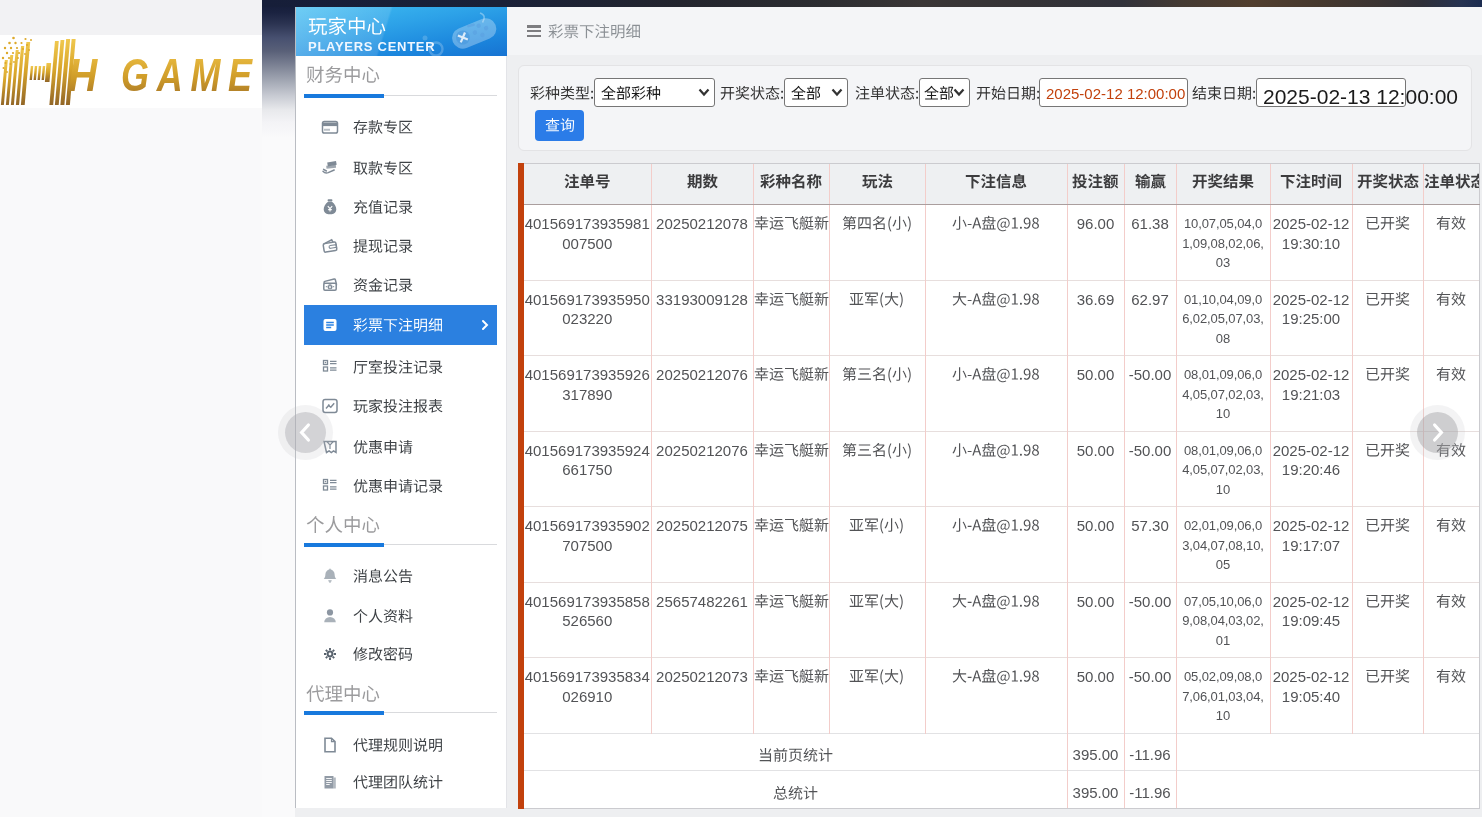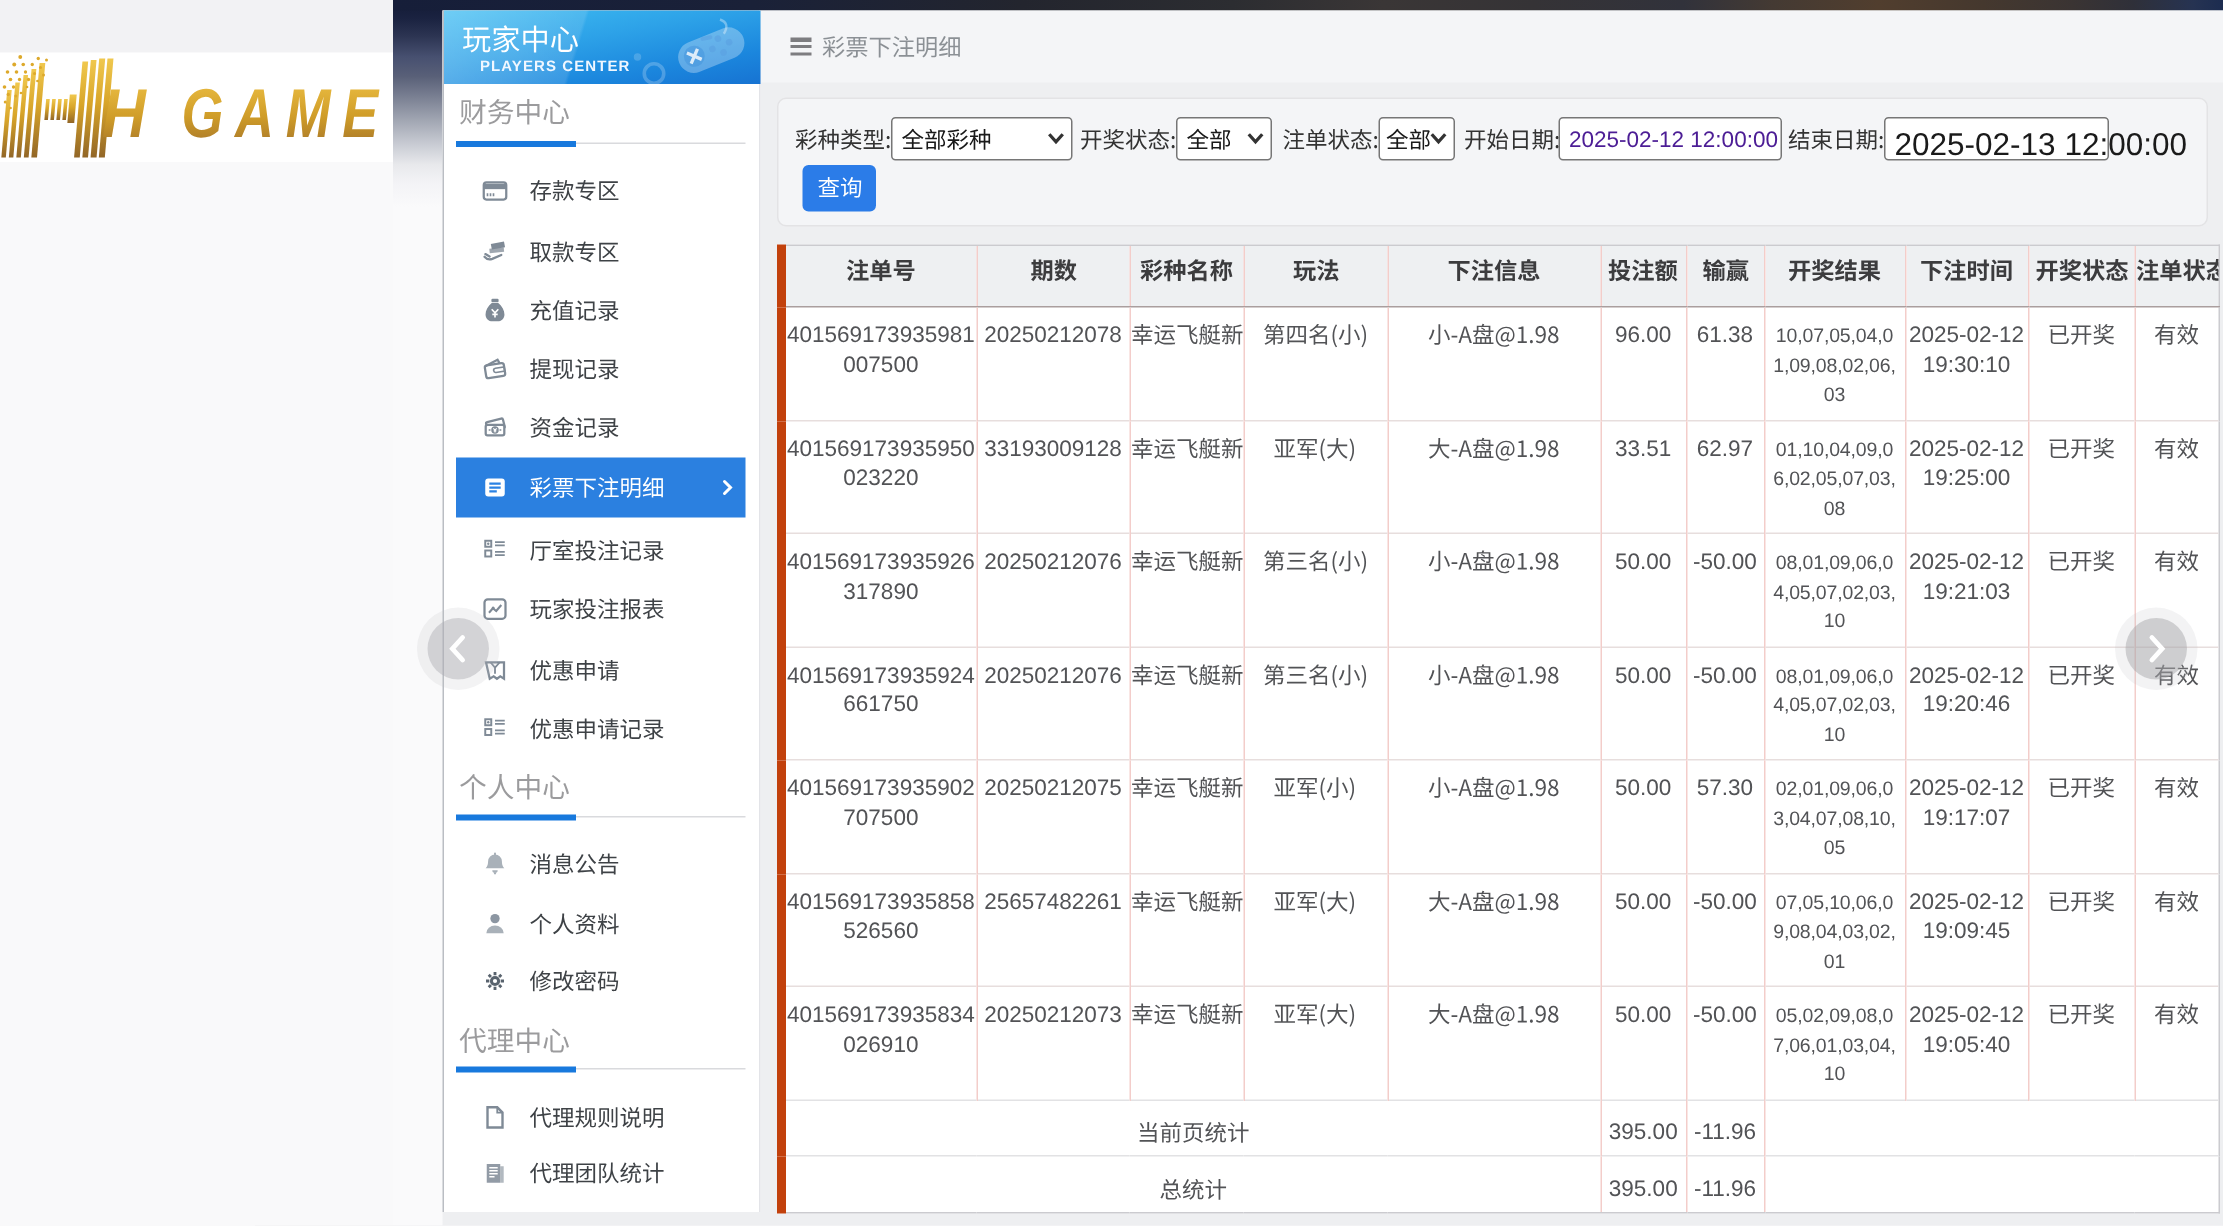--- a/index.html
+++ b/index.html
@@ -107,21 +107,21 @@
 <circle cx="140" cy="42" r="6.5" fill="none" stroke="rgba(255,255,255,0.22)" stroke-width="2.4"></circle>
 <circle cx="129" cy="31" r="2.5" fill="rgba(255,255,255,0.18)"></circle>
 <path d="M184 6 q7 2.5 2.5 9.5" fill="none" stroke="rgba(255,255,255,0.35)" stroke-width="1.6"></path>
 </svg>
 </div>
 <svg class="t" style="left:308.0px;top:17.2px" width="78.0" height="20.5" viewBox="0 0 78.00 20.48">
     <g transform="translate(0,16.38) scale(0.01950)">
       <path d="M432 -771V-699H905V-771ZM34 -113 51 -40C147 -67 279 -104 404 -139L395 -206L252 -168V-401H367V-471H252V-693H382V-763H47V-693H179V-471H62V-401H179V-149ZM388 -481V-408H523C513 -185 485 -48 282 25C297 38 318 65 326 82C546 -2 584 -158 596 -408H709V-29C709 50 726 74 797 74C812 74 870 74 884 74C948 74 966 35 973 -103C952 -108 921 -120 905 -134C902 -16 898 3 878 3C865 3 818 3 808 3C787 3 783 -2 783 -30V-408H958V-481Z M1423 -824C1436 -802 1450 -775 1461 -750H1084V-544H1157V-682H1846V-544H1923V-750H1551C1539 -780 1519 -817 1501 -847ZM1790 -481C1734 -429 1647 -363 1571 -313C1548 -368 1514 -421 1467 -467C1492 -484 1516 -501 1537 -520H1789V-586H1209V-520H1438C1342 -456 1205 -405 1080 -374C1093 -360 1114 -329 1121 -315C1217 -343 1321 -383 1411 -433C1430 -415 1446 -395 1460 -374C1373 -310 1204 -238 1078 -207C1091 -191 1108 -165 1116 -148C1236 -185 1391 -256 1489 -324C1501 -300 1510 -277 1516 -254C1416 -163 1221 -69 1061 -32C1076 -15 1092 13 1100 32C1244 -12 1416 -95 1530 -182C1539 -101 1521 -33 1491 -10C1473 7 1454 10 1427 10C1406 10 1372 9 1336 5C1348 26 1355 56 1356 76C1388 77 1420 78 1441 78C1487 78 1513 70 1545 43C1601 1 1625 -124 1591 -253L1639 -282C1693 -136 1788 -20 1916 38C1927 18 1949 -9 1966 -23C1840 -73 1744 -186 1697 -319C1752 -355 1806 -395 1852 -432Z M2458 -840V-661H2096V-186H2171V-248H2458V79H2537V-248H2825V-191H2902V-661H2537V-840ZM2171 -322V-588H2458V-322ZM2825 -322H2537V-588H2825Z M3295 -561V-65C3295 34 3327 62 3435 62C3458 62 3612 62 3637 62C3750 62 3773 6 3784 -184C3763 -190 3731 -204 3712 -218C3705 -45 3696 -9 3634 -9C3599 -9 3468 -9 3441 -9C3384 -9 3373 -18 3373 -65V-561ZM3135 -486C3120 -367 3087 -210 3044 -108L3120 -76C3161 -184 3192 -353 3207 -472ZM3761 -485C3817 -367 3872 -208 3892 -105L3966 -135C3945 -238 3889 -392 3831 -512ZM3342 -756C3437 -689 3555 -590 3611 -527L3665 -584C3607 -647 3487 -741 3393 -805Z" fill="#ffffff"></path>
     </g>
   </svg>
-<div class="tx" style="left:320px;top:38.8px;font-size:10px;font-weight:bold;letter-spacing:0.72px;color:#f0f7ff">PLAYERS CENTER</div>
+<div class="tx" style="left:308px;top:38.8px;font-size:13px;font-weight:bold;letter-spacing:0.72px;color:#f0f7ff">PLAYERS CENTER</div>
 <svg class="t" style="left:306.0px;top:66.4px" width="74.0" height="19.4" viewBox="0 0 74.00 19.43">
     <g transform="translate(0,15.54) scale(0.01850)">
       <path d="M225 -666V-380C225 -249 212 -70 34 29C49 42 70 65 79 79C269 -37 290 -228 290 -379V-666ZM267 -129C315 -72 371 5 397 54L449 9C423 -38 365 -112 316 -167ZM85 -793V-177H147V-731H360V-180H422V-793ZM760 -839V-642H469V-571H735C671 -395 556 -212 439 -119C459 -103 482 -77 495 -58C595 -146 692 -293 760 -445V-18C760 -2 755 3 740 4C724 4 673 4 619 3C630 24 642 58 647 78C719 78 767 76 796 64C826 51 837 29 837 -18V-571H953V-642H837V-839Z M1446 -381C1442 -345 1435 -312 1427 -282H1126V-216H1404C1346 -87 1235 -20 1057 14C1070 29 1091 62 1098 78C1296 31 1420 -53 1484 -216H1788C1771 -84 1751 -23 1728 -4C1717 5 1705 6 1684 6C1660 6 1595 5 1532 -1C1545 18 1554 46 1556 66C1616 69 1675 70 1706 69C1742 67 1765 61 1787 41C1822 10 1844 -66 1866 -248C1868 -259 1870 -282 1870 -282H1505C1513 -311 1519 -342 1524 -375ZM1745 -673C1686 -613 1604 -565 1509 -527C1430 -561 1367 -604 1324 -659L1338 -673ZM1382 -841C1330 -754 1231 -651 1090 -579C1106 -567 1127 -540 1137 -523C1188 -551 1234 -583 1275 -616C1315 -569 1365 -529 1424 -497C1305 -459 1173 -435 1046 -423C1058 -406 1071 -376 1076 -357C1222 -375 1373 -406 1508 -457C1624 -410 1764 -382 1919 -369C1928 -390 1945 -420 1961 -437C1827 -444 1702 -463 1597 -495C1708 -549 1802 -619 1862 -710L1817 -741L1804 -737H1397C1421 -766 1442 -796 1460 -826Z M2458 -840V-661H2096V-186H2171V-248H2458V79H2537V-248H2825V-191H2902V-661H2537V-840ZM2171 -322V-588H2458V-322ZM2825 -322H2537V-588H2825Z M3295 -561V-65C3295 34 3327 62 3435 62C3458 62 3612 62 3637 62C3750 62 3773 6 3784 -184C3763 -190 3731 -204 3712 -218C3705 -45 3696 -9 3634 -9C3599 -9 3468 -9 3441 -9C3384 -9 3373 -18 3373 -65V-561ZM3135 -486C3120 -367 3087 -210 3044 -108L3120 -76C3161 -184 3192 -353 3207 -472ZM3761 -485C3817 -367 3872 -208 3892 -105L3966 -135C3945 -238 3889 -392 3831 -512ZM3342 -756C3437 -689 3555 -590 3611 -527L3665 -584C3607 -647 3487 -741 3393 -805Z" fill="#9b9b9d"></path>
     </g>
   </svg>
 <div class="abs" style="left:304px;top:95.0px;width:193px;height:1px;background:#d9dadd"></div>
 <div class="abs" style="left:304px;top:93.5px;width:80px;height:4px;background:#1879dd"></div>
 <svg class="t" style="left:306.0px;top:515.9px" width="74.0" height="19.4" viewBox="0 0 74.00 19.43">
     <g transform="translate(0,15.54) scale(0.01850)">
       <path d="M460 -546V79H538V-546ZM506 -841C406 -674 224 -528 35 -446C56 -428 78 -399 91 -377C245 -452 393 -568 501 -706C634 -550 766 -454 914 -376C926 -400 949 -428 969 -444C815 -519 673 -613 545 -766L573 -810Z M1457 -837C1454 -683 1460 -194 1043 17C1066 33 1090 57 1104 76C1349 -55 1455 -279 1502 -480C1551 -293 1659 -46 1910 72C1922 51 1944 25 1965 9C1611 -150 1549 -569 1534 -689C1539 -749 1540 -800 1541 -837Z M2458 -840V-661H2096V-186H2171V-248H2458V79H2537V-248H2825V-191H2902V-661H2537V-840ZM2171 -322V-588H2458V-322ZM2825 -322H2537V-588H2825Z M3295 -561V-65C3295 34 3327 62 3435 62C3458 62 3612 62 3637 62C3750 62 3773 6 3784 -184C3763 -190 3731 -204 3712 -218C3705 -45 3696 -9 3634 -9C3599 -9 3468 -9 3441 -9C3384 -9 3373 -18 3373 -65V-561ZM3135 -486C3120 -367 3087 -210 3044 -108L3120 -76C3161 -184 3192 -353 3207 -472ZM3761 -485C3817 -367 3872 -208 3892 -105L3966 -135C3945 -238 3889 -392 3831 -512ZM3342 -756C3437 -689 3555 -590 3611 -527L3665 -584C3607 -647 3487 -741 3393 -805Z" fill="#9b9b9d"></path>
@@ -350,21 +350,21 @@
   </svg>
 <svg class="abs" style="left:953px;top:88px" width="12" height="9" viewBox="0 0 12 9">
     <path d="M1.5 1.5 l4.5 5 4.5 -5" stroke="#333" stroke-width="2.2" fill="none"></path>
   </svg>
 <svg class="t" style="left:976.0px;top:85.5px" width="64.2" height="15.8" viewBox="0 0 64.17 15.75">
     <g transform="translate(0,12.60) scale(0.01500)">
       <path d="M649 -703V-418H369V-461V-703ZM52 -418V-346H288C274 -209 223 -75 54 28C74 41 101 66 114 84C299 -33 351 -189 365 -346H649V81H726V-346H949V-418H726V-703H918V-775H89V-703H293V-461L292 -418Z M1462 -327V80H1531V36H1833V78H1905V-327ZM1531 -31V-259H1833V-31ZM1429 -407C1458 -419 1501 -423 1873 -452C1886 -426 1897 -402 1905 -381L1969 -414C1938 -491 1868 -608 1800 -695L1740 -666C1774 -622 1808 -569 1838 -517L1519 -497C1585 -587 1651 -703 1705 -819L1627 -841C1577 -714 1495 -580 1468 -544C1443 -508 1423 -484 1404 -480C1413 -460 1425 -423 1429 -407ZM1202 -565H1316C1304 -437 1281 -329 1247 -241C1213 -268 1178 -295 1144 -319C1163 -390 1184 -477 1202 -565ZM1065 -292C1115 -258 1168 -216 1217 -174C1171 -84 1112 -20 1040 19C1056 33 1076 60 1086 78C1162 31 1223 -34 1271 -124C1309 -87 1342 -52 1364 -21L1410 -82C1385 -115 1347 -154 1303 -193C1349 -305 1377 -448 1389 -630L1345 -637L1333 -635H1216C1229 -703 1240 -770 1248 -831L1178 -836C1171 -774 1161 -705 1148 -635H1043V-565H1134C1113 -462 1088 -363 1065 -292Z M2253 -352H2752V-71H2253ZM2253 -426V-697H2752V-426ZM2176 -772V69H2253V4H2752V64H2832V-772Z M3178 -143C3148 -76 3095 -9 3039 36C3057 47 3087 68 3101 80C3155 30 3213 -47 3249 -123ZM3321 -112C3360 -65 3406 1 3424 42L3486 6C3465 -35 3419 -97 3379 -143ZM3855 -722V-561H3650V-722ZM3580 -790V-427C3580 -283 3572 -92 3488 41C3505 49 3536 71 3548 84C3608 -11 3634 -139 3644 -260H3855V-17C3855 -1 3849 3 3835 4C3820 5 3769 5 3716 3C3726 23 3737 56 3740 76C3813 76 3861 75 3889 62C3918 50 3927 27 3927 -16V-790ZM3855 -494V-328H3648C3650 -363 3650 -396 3650 -427V-494ZM3387 -828V-707H3205V-828H3137V-707H3052V-640H3137V-231H3038V-164H3531V-231H3457V-640H3531V-707H3457V-828ZM3205 -640H3387V-551H3205ZM3205 -491H3387V-393H3205ZM3205 -332H3387V-231H3205Z M4139 -390C4175 -390 4205 -418 4205 -460C4205 -501 4175 -530 4139 -530C4102 -530 4073 -501 4073 -460C4073 -418 4102 -390 4139 -390ZM4139 13C4175 13 4205 -15 4205 -56C4205 -98 4175 -126 4139 -126C4102 -126 4073 -98 4073 -56C4073 -15 4102 13 4139 13Z" fill="#333"></path>
     </g>
   </svg>
 <div class="abs" style="left:1039px;top:78px;width:149px;height:29px;background:#fff;border:1px solid #767676;border-radius:3px"></div>
-<div class="tx" style="left:1046px;top:84.5px;font-size:15px;color:#4c1d95">2025-02-12 12:00:00</div>
+<div class="tx" style="left:1046px;top:84.5px;font-size:15px;color:#c2410c">2025-02-12 12:00:00</div>
 <svg class="t" style="left:1192.0px;top:85.5px" width="64.2" height="15.8" viewBox="0 0 64.17 15.75">
     <g transform="translate(0,12.60) scale(0.01500)">
       <path d="M35 -53 48 24C147 2 280 -26 406 -55L400 -124C266 -97 128 -68 35 -53ZM56 -427C71 -434 96 -439 223 -454C178 -391 136 -341 117 -322C84 -286 61 -262 38 -257C47 -237 59 -200 63 -184C87 -197 123 -205 402 -256C400 -272 397 -302 398 -322L175 -286C256 -373 335 -479 403 -587L334 -629C315 -593 293 -557 270 -522L137 -511C196 -594 254 -700 299 -802L222 -834C182 -717 110 -593 87 -561C66 -529 48 -506 30 -502C39 -481 52 -443 56 -427ZM639 -841V-706H408V-634H639V-478H433V-406H926V-478H716V-634H943V-706H716V-841ZM459 -304V79H532V36H826V75H901V-304ZM532 -32V-236H826V-32Z M1145 -554V-266H1420C1327 -160 1178 -64 1040 -16C1057 -1 1080 28 1092 46C1222 -5 1361 -100 1460 -209V80H1537V-214C1636 -102 1778 -5 1912 48C1924 28 1948 -2 1966 -17C1825 -64 1673 -160 1580 -266H1859V-554H1537V-663H1927V-734H1537V-839H1460V-734H1076V-663H1460V-554ZM1217 -487H1460V-333H1217ZM1537 -487H1782V-333H1537Z M2253 -352H2752V-71H2253ZM2253 -426V-697H2752V-426ZM2176 -772V69H2253V4H2752V64H2832V-772Z M3178 -143C3148 -76 3095 -9 3039 36C3057 47 3087 68 3101 80C3155 30 3213 -47 3249 -123ZM3321 -112C3360 -65 3406 1 3424 42L3486 6C3465 -35 3419 -97 3379 -143ZM3855 -722V-561H3650V-722ZM3580 -790V-427C3580 -283 3572 -92 3488 41C3505 49 3536 71 3548 84C3608 -11 3634 -139 3644 -260H3855V-17C3855 -1 3849 3 3835 4C3820 5 3769 5 3716 3C3726 23 3737 56 3740 76C3813 76 3861 75 3889 62C3918 50 3927 27 3927 -16V-790ZM3855 -494V-328H3648C3650 -363 3650 -396 3650 -427V-494ZM3387 -828V-707H3205V-828H3137V-707H3052V-640H3137V-231H3038V-164H3531V-231H3457V-640H3531V-707H3457V-828ZM3205 -640H3387V-551H3205ZM3205 -491H3387V-393H3205ZM3205 -332H3387V-231H3205Z M4139 -390C4175 -390 4205 -418 4205 -460C4205 -501 4175 -530 4139 -530C4102 -530 4073 -501 4073 -460C4073 -418 4102 -390 4139 -390ZM4139 13C4175 13 4205 -15 4205 -56C4205 -98 4175 -126 4139 -126C4102 -126 4073 -98 4073 -56C4073 -15 4102 13 4139 13Z" fill="#333"></path>
     </g>
   </svg>
 <div class="abs" style="left:1256px;top:78px;width:150px;height:29px;background:#fff;border:1px solid #767676;border-radius:3px"></div>
 <div class="tx" style="left:1263px;top:84.5px;font-size:21px;color:#1a1a1a">2025-02-13 12:00:00</div>
 <div class="abs" style="left:534.5px;top:109.5px;width:49.5px;height:31px;background:#2b7ce8;border-radius:4px"></div>
 <svg class="t" style="left:544.5px;top:118.0px" width="30.0" height="15.8" viewBox="0 0 30.00 15.75">
     <g transform="translate(0,12.60) scale(0.01500)">
@@ -501,21 +501,21 @@
         <td><svg width="55.1" height="19.5" viewBox="0 0 55.14 19.50" style="overflow:visible">
             <g transform="translate(0,14.60) scale(0.01500)">
               <path d="M837 -563C802 -458 736 -320 685 -232L752 -207C803 -294 865 -425 909 -537ZM83 -540C134 -431 193 -287 218 -201L289 -231C262 -315 201 -457 149 -563ZM73 -780V-706H332V-51H45V21H955V-51H654V-706H932V-780ZM412 -51V-706H574V-51Z M1076 -799V-588H1149V-732H1849V-588H1925V-799ZM1209 -267C1219 -275 1254 -281 1311 -281H1497V-155H1077V-85H1497V79H1572V-85H1931V-155H1572V-281H1847L1848 -348H1572V-464H1497V-348H1285C1317 -397 1348 -453 1378 -513H1818V-579H1409C1424 -612 1438 -646 1451 -680L1374 -703C1361 -661 1345 -619 1328 -579H1180V-513H1299C1275 -461 1253 -420 1242 -403C1221 -368 1203 -343 1184 -339C1193 -319 1206 -282 1209 -267Z M2239 196 2295 171C2209 29 2168 -141 2168 -311C2168 -480 2209 -649 2295 -792L2239 -818C2147 -668 2092 -507 2092 -311C2092 -114 2147 47 2239 196Z M2799 -839C2798 -760 2799 -659 2784 -553H2400V-476H2771C2731 -286 2631 -92 2381 16C2402 32 2426 59 2438 78C2682 -34 2790 -226 2839 -419C2917 -191 3046 -14 3240 78C3253 56 3277 25 3296 8C3102 -73 2971 -255 2901 -476H3280V-553H2864C2878 -658 2879 -758 2880 -839Z M3437 196C3529 47 3584 -114 3584 -311C3584 -507 3529 -668 3437 -818L3380 -792C3466 -649 3509 -480 3509 -311C3509 -141 3466 29 3380 171Z" fill="#525356"></path>
             </g>
           </svg></td>
         <td><svg width="87.7" height="19.5" viewBox="0 0 87.66 19.50" style="overflow:visible">
             <g transform="translate(0,14.60) scale(0.01500)">
               <path d="M461 -839C460 -760 461 -659 446 -553H62V-476H433C393 -286 293 -92 43 16C64 32 88 59 100 78C344 -34 452 -226 501 -419C579 -191 708 -14 902 78C915 56 939 25 958 8C764 -73 633 -255 563 -476H942V-553H526C540 -658 541 -758 542 -839Z M1046 -245H1302V-315H1046Z M1351 0H1444L1515 -224H1783L1853 0H1951L1702 -733H1599ZM1538 -297 1574 -410C1600 -493 1624 -572 1647 -658H1651C1675 -573 1698 -493 1725 -410L1760 -297Z M2345 -426C2401 -397 2471 -352 2505 -320L2543 -368C2509 -400 2438 -442 2383 -469ZM2419 -850C2412 -826 2399 -793 2386 -765H2167V-589L2166 -550H2006V-484H2156C2141 -423 2106 -361 2029 -312C2045 -302 2073 -274 2084 -259C2176 -319 2216 -402 2232 -484H2696V-367C2696 -356 2692 -352 2678 -352C2665 -351 2619 -351 2571 -352C2582 -334 2592 -307 2595 -288C2663 -288 2707 -288 2734 -299C2762 -310 2771 -330 2771 -366V-484H2911V-550H2771V-765H2467L2500 -834ZM2352 -647C2405 -621 2469 -580 2500 -550H2241L2242 -588V-703H2696V-550H2502L2540 -596C2507 -627 2442 -666 2389 -690ZM2113 -261V-15H2000V52H2910V-15H2798V-261ZM2183 -15V-200H2317V-15ZM2386 -15V-200H2520V-15ZM2590 -15V-200H2725V-15Z M3404 173C3482 173 3552 155 3617 116L3592 62C3543 91 3480 112 3411 112C3221 112 3078 -12 3078 -230C3078 -491 3271 -661 3470 -661C3673 -661 3780 -529 3780 -348C3780 -204 3700 -117 3629 -117C3568 -117 3546 -160 3568 -249L3612 -472H3552L3539 -426H3537C3516 -463 3486 -481 3448 -481C3317 -481 3232 -340 3232 -222C3232 -120 3291 -63 3367 -63C3417 -63 3467 -97 3503 -140H3506C3513 -83 3560 -55 3621 -55C3722 -55 3844 -157 3844 -352C3844 -572 3702 -722 3478 -722C3228 -722 3011 -526 3011 -227C3011 34 3186 173 3404 173ZM3385 -126C3340 -126 3306 -155 3306 -227C3306 -312 3361 -417 3448 -417C3479 -417 3499 -405 3520 -370L3489 -193C3450 -146 3416 -126 3385 -126Z M3989 0H4391V-76H4244V-733H4174C4134 -710 4087 -693 4022 -681V-623H4153V-76H3989Z M4595 13C4631 13 4661 -15 4661 -56C4661 -98 4631 -126 4595 -126C4558 -126 4529 -98 4529 -56C4529 -15 4558 13 4595 13Z M4969 13C5106 13 5235 -101 5235 -398C5235 -631 5129 -746 4988 -746C4874 -746 4778 -651 4778 -508C4778 -357 4858 -278 4980 -278C5041 -278 5104 -313 5149 -367C5142 -140 5060 -63 4966 -63C4918 -63 4874 -84 4842 -119L4792 -62C4833 -19 4889 13 4969 13ZM5148 -444C5099 -374 5044 -346 4995 -346C4908 -346 4864 -410 4864 -508C4864 -609 4918 -675 4989 -675C5082 -675 5138 -595 5148 -444Z M5569 13C5706 13 5798 -70 5798 -176C5798 -277 5739 -332 5675 -369V-374C5718 -408 5772 -474 5772 -551C5772 -664 5696 -744 5571 -744C5457 -744 5370 -669 5370 -558C5370 -481 5416 -426 5469 -389V-385C5402 -349 5335 -280 5335 -182C5335 -69 5433 13 5569 13ZM5619 -398C5532 -432 5453 -471 5453 -558C5453 -629 5502 -676 5570 -676C5648 -676 5694 -619 5694 -546C5694 -492 5668 -442 5619 -398ZM5570 -55C5482 -55 5416 -112 5416 -190C5416 -260 5458 -318 5517 -356C5621 -314 5711 -278 5711 -179C5711 -106 5655 -55 5570 -55Z" fill="#525356"></path>
             </g>
           </svg></td>
-        <td class="num">33.51</td>
+        <td class="num">36.69</td>
         <td class="num">62.97</td>
         <td class="num kj">01,10,04,09,0<br>6,02,05,07,03,<br>08</td>
         <td class="num">2025-02-12<br>19:25:00</td>
         <td><svg width="45.0" height="19.5" viewBox="0 0 45.00 19.50" style="overflow:visible">
             <g transform="translate(0,14.60) scale(0.01500)">
               <path d="M93 -778V-703H747V-440H222V-605H146V-102C146 22 197 52 359 52C397 52 695 52 735 52C900 52 933 -3 952 -187C930 -191 896 -204 876 -218C862 -57 845 -22 736 -22C668 -22 408 -22 355 -22C245 -22 222 -37 222 -101V-366H747V-316H825V-778Z M1649 -703V-418H1369V-461V-703ZM1052 -418V-346H1288C1274 -209 1223 -75 1054 28C1074 41 1101 66 1114 84C1299 -33 1351 -189 1365 -346H1649V81H1726V-346H1949V-418H1726V-703H1918V-775H1089V-703H1293V-461L1292 -418Z M2074 -758C2111 -709 2152 -642 2166 -599L2228 -634C2212 -676 2170 -741 2132 -787ZM2464 -350C2460 -323 2456 -298 2450 -274H2060V-206H2429C2383 -96 2284 -21 2043 18C2057 33 2074 62 2079 80C2332 37 2444 -50 2499 -177C2574 -32 2710 43 2915 74C2925 53 2944 23 2961 7C2761 -15 2625 -80 2560 -206H2938V-274H2530C2535 -298 2539 -324 2543 -350ZM2047 -473 2079 -408C2138 -438 2209 -476 2279 -515V-349H2352V-840H2279V-586C2192 -542 2106 -499 2047 -473ZM2597 -843C2562 -768 2479 -687 2391 -639C2405 -626 2426 -600 2437 -585C2486 -612 2533 -649 2573 -691H2851C2816 -617 2763 -561 2696 -518C2664 -557 2613 -605 2570 -639L2514 -606C2556 -571 2605 -524 2636 -486C2561 -450 2473 -428 2377 -414C2391 -399 2410 -369 2417 -351C2665 -395 2865 -494 2945 -736L2901 -758L2887 -755H2628C2644 -776 2657 -798 2669 -820Z" fill="#525356"></path>
             </g>
           </svg></td>
         <td><svg width="30.0" height="19.5" viewBox="0 0 30.00 19.50" style="overflow:visible">
             <g transform="translate(0,14.60) scale(0.01500)">

